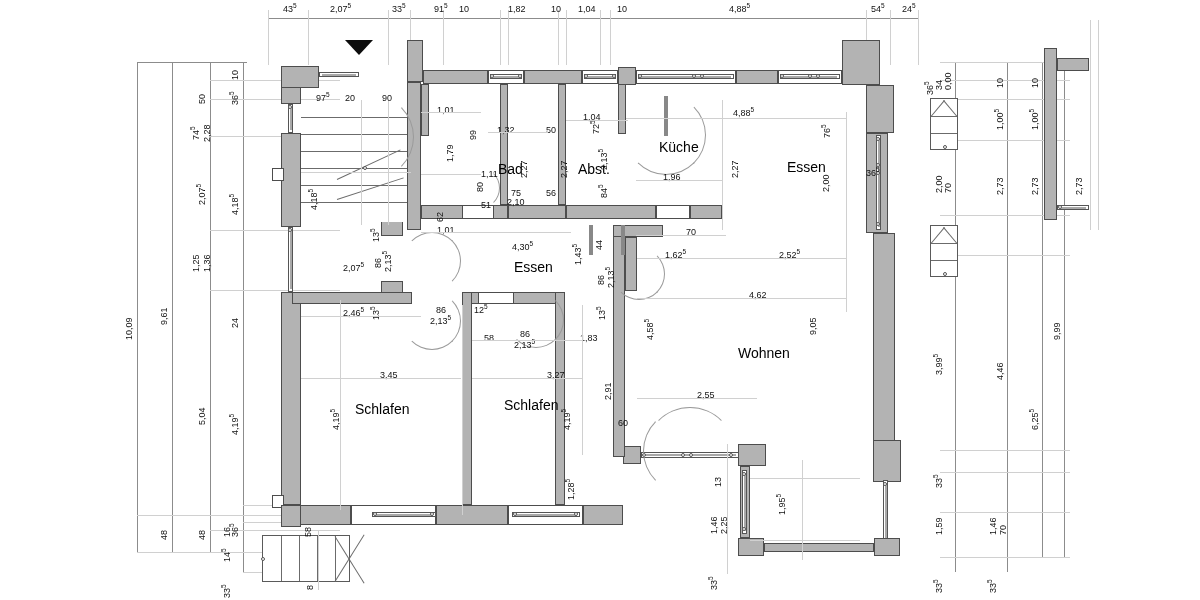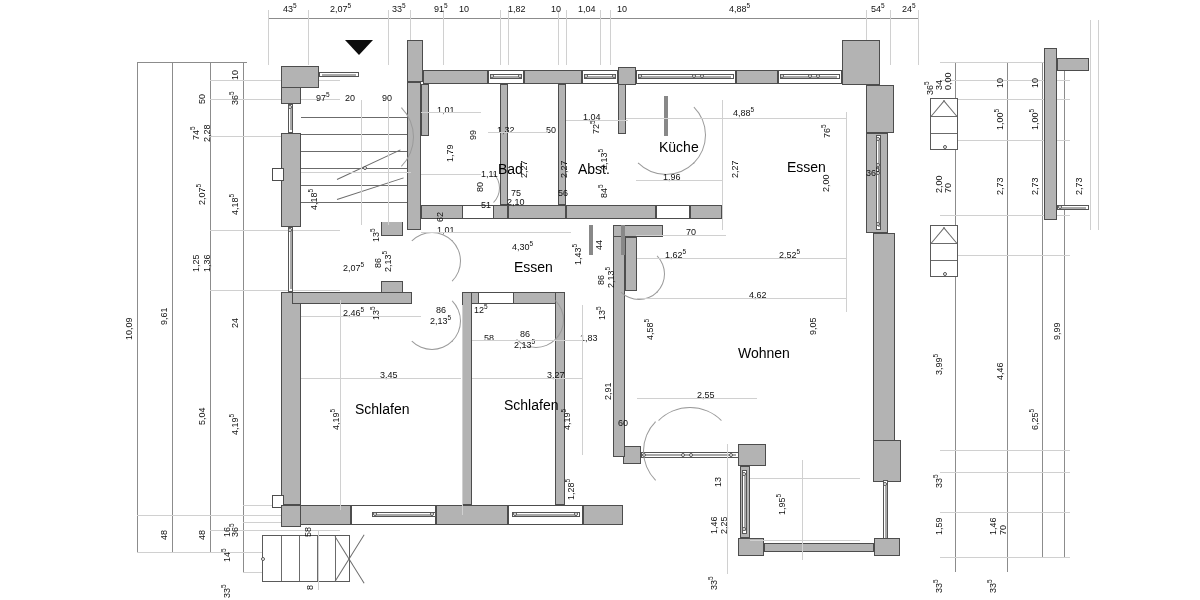--- a/index.html
+++ b/index.html
@@ -384,21 +384,21 @@
   <div class="lblv" style="left:740px;top:168px;">2,27</div>
   <div class="lbl" style="left:437px;top:169px;margin-left:44px;">1,11</div>
   <div class="lblv" style="left:485px;top:182px;">80</div>
   <div class="lbl" style="left:663px;top:172px;">1,96</div>
   <div class="lblv" style="left:831px;top:182px;">2,00</div>
   <div class="lbl" style="left:866px;top:168px;"><span>36</span><sup>5</sup></div>
 
   <div class="lbl" style="left:481px;top:200px;">51</div>
   <div class="lbl" style="left:511px;top:188px;">75</div>
   <div class="lbl" style="left:507px;top:197px;">2,10</div>
-  <div class="lbl" style="left:546px;top:188px;margin-left:12px;">56</div>
+  <div class="lbl" style="left:546px;top:188px;">56</div>
   <div class="lblv" style="left:609px;top:188px;"><span>84</span><sup>5</sup></div>
   <div class="lblv" style="left:445px;top:212px;">62</div>
   <div class="lbl" style="left:437px;top:225px;">1,01</div>
 
   <div class="lbl" style="left:512px;top:242px;"><span>4,30</span><sup>5</sup></div>
   <div class="lblv" style="left:583px;top:255px;"><span>1,43</span><sup>5</sup></div>
   <div class="lblv" style="left:604px;top:240px;">44</div>
   <div class="lblv" style="left:606px;top:275px;">86</div>
   <div class="lblv" style="left:616px;top:278px;"><span>2,13</span><sup>5</sup></div>
   <div class="lbl" style="left:686px;top:227px;">70</div>

